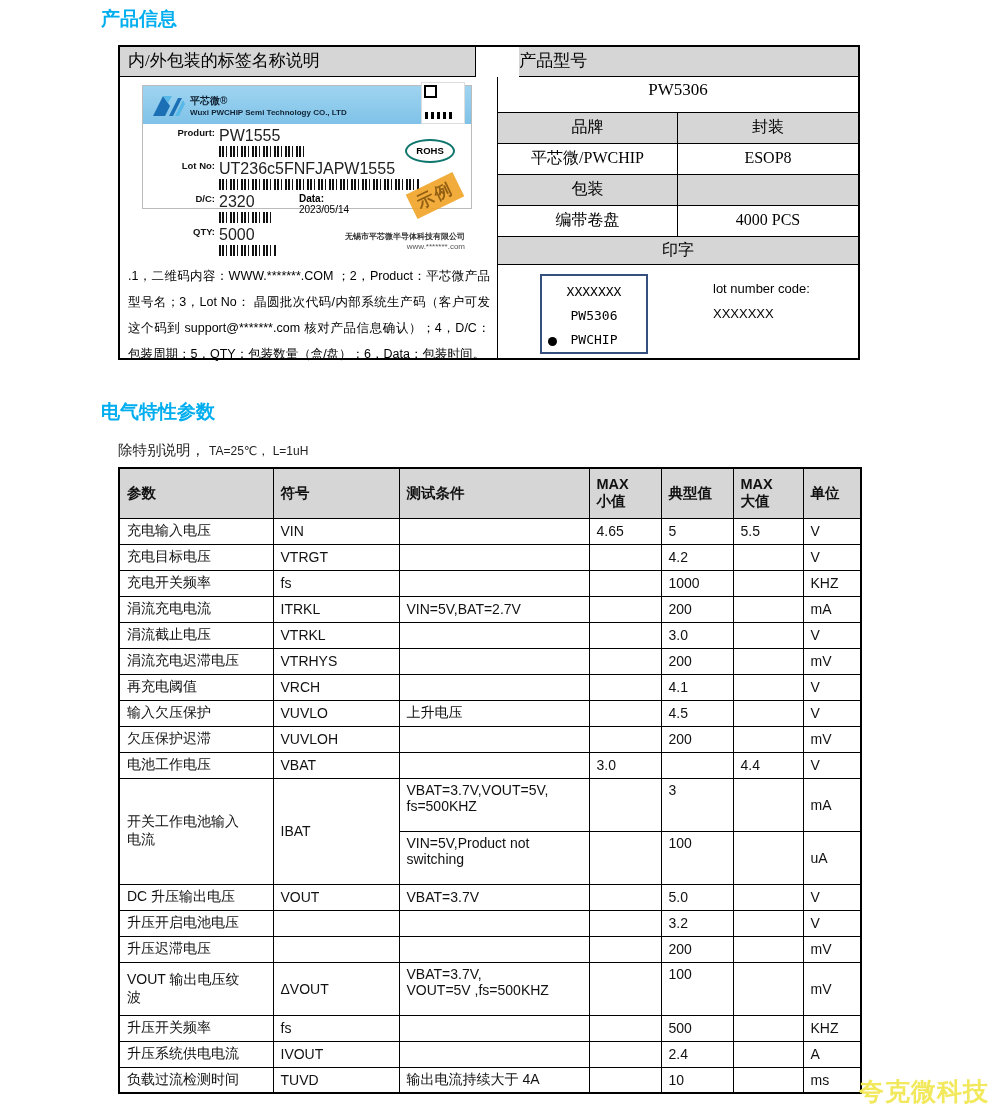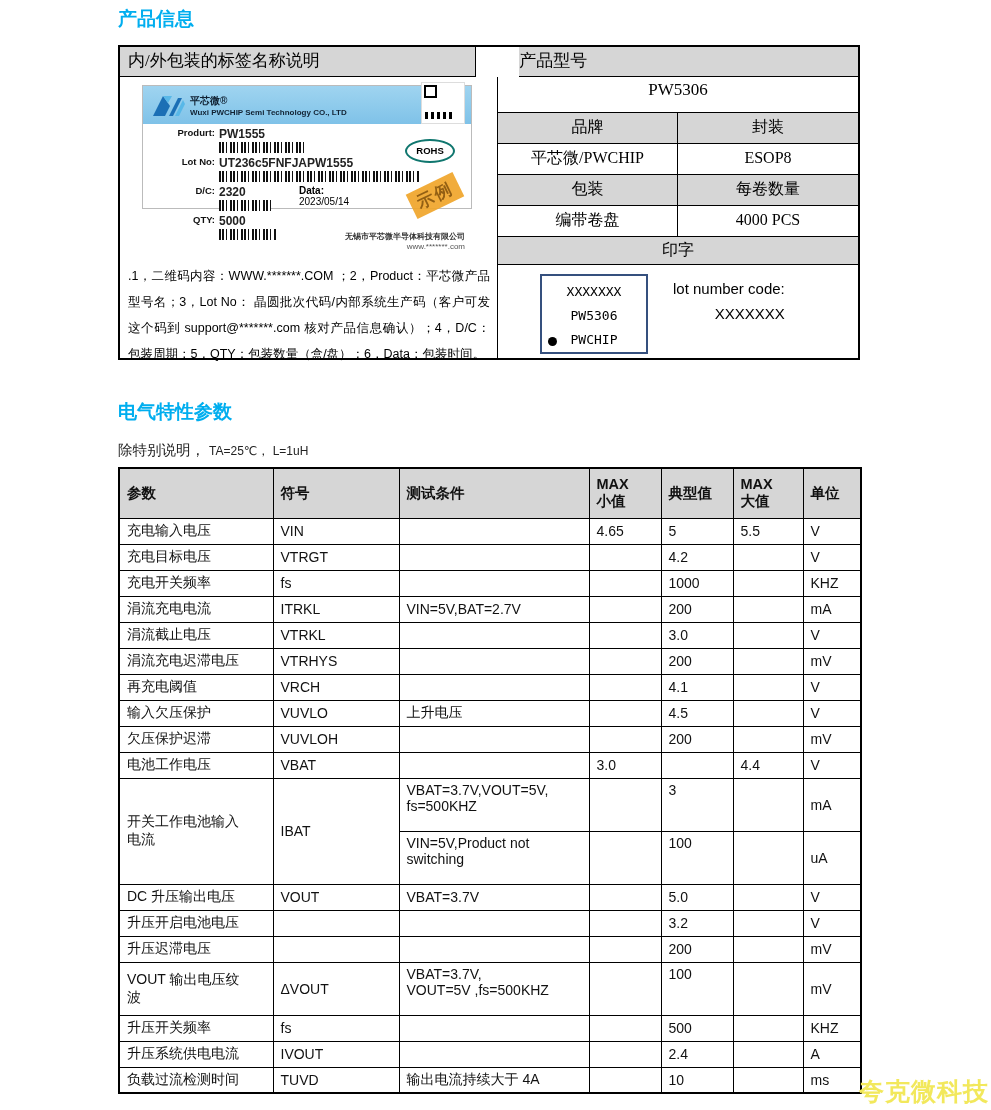--- a/index.html
+++ b/index.html
@@ -1,19 +1,19 @@
 <!DOCTYPE html>
 <html><head>
 <meta charset="utf-8">
 <style>
   * { margin:0; padding:0; box-sizing:border-box; }
   body { background:#fff; font-family:"Liberation Sans","DejaVu Sans",sans-serif; }
   .page { position:relative; width:991px; height:1110px; background:#fff; overflow:hidden; }
 
-  .section-title { position:absolute; left:118px; color:#00AEEF; font-size:19px; font-weight:bold;
+  .section-title { position:absolute; left:101px; color:#00AEEF; font-size:19px; font-weight:bold;
                    font-family:Liberation Mono, monospace; }
   #title-product { top:6px; }
   #title-elec { top:399px; }
 
   
   .ptable { position:absolute; left:118px; top:45px; width:742px; height:315px;
             border:2px solid #000; font-family:"Liberation Serif","DejaVu Serif",serif; }
   .gray { background:#D6D6D6; }
   .prow { display:flex;gap:43px; }
   .hcell { height:30px; line-height:28px; font-size:17px; border-bottom:1px solid #000; }
@@ -27,39 +27,39 @@
   .model-val { height:36px; font-size:17px; text-align:center; padding-top:3px; border-bottom:1px solid #000; }
   .duo { display:flex; border-bottom:1px solid #000; }
   .duo > div { width:50%; height:30px; line-height:28px; text-align:center; font-size:16px; }
   .duo > div:first-child { border-right:1px solid #000; }
   .mark-h { height:28px; line-height:26px; text-align:center; font-size:16px; border-bottom:1px solid #000; }
   .mark-area { flex:1; display:flex; padding:9px 0 0 42px; }
   .chip-box { width:108px; height:80px; border:2px solid #35507E; font-family:"DejaVu Sans Mono","Liberation Mono",monospace;
               font-size:13px; text-align:center; padding-top:4px; line-height:24px; background:#fff; }
   .chip-line3 { position:relative; }
   .chip-dot { position:absolute; left:6px; top:9px; width:9px; height:9px; background:#000; border-radius:50%; }
-  .lot-note { margin-left:25px; font-family:"Liberation Sans","DejaVu Sans",sans-serif; font-size:15px; line-height:25px; padding-top:2px;text-align:right; }
+  .lot-note { margin-left:65px; font-family:"Liberation Sans","DejaVu Sans",sans-serif; font-size:13px; line-height:25px; padding-top:2px; }
 
   
   .chip-label { position:absolute; left:22px; top:8px; width:330px; height:124px; background:#fff;
                 border:1px solid #bbb; font-family:"Liberation Sans","DejaVu Sans",sans-serif; }
   .band { position:relative; height:38px; background:linear-gradient(180deg,#9fd4f0,#7fc2e8); display:flex; align-items:center; }
   .logo-svg { margin-left:8px; }
   .co-names { margin-left:5px; }
   .co-cn { font-size:10px; font-weight:bold; color:#123; }
   .co-en { font-size:8px; font-weight:bold; color:#123; }
   .qr { position:absolute; right:6px; top:-4px; width:44px; height:42px; background:#fff;
         box-shadow:inset 0 0 0 1px #ddd; }
   .qr:before { content:""; position:absolute; left:3px; top:3px; width:9px; height:9px; border:2px solid #000; }
   .qr:after { content:""; position:absolute; left:4px; bottom:5px; width:28px; height:7px;
               background:repeating-linear-gradient(90deg,#000 0 3px,#fff 3px 6px); }
   .lbody { position:relative; height:128px; }
   .lrow { display:flex; margin:3px 0 0 18px; }
   .lkey { width:58px; text-align:right; font-weight:bold; font-size:9.5px; color:#111; padding-right:4px; }
-  .lval { font-size:12px; color:#222;font-weight:bold; }
+  .lval { font-size:16px; color:#222; }
   .bc { background:repeating-linear-gradient(90deg,#111 0 2px,#fff 2px 3px,#111 3px 5px,#fff 5px 7px,#111 7px 8px,#fff 8px 11px);
         height:11px; margin-top:1px; }
   .bc-prod { width:88px; }
   .bc-lot { width:200px; }
   .bc-dc { width:52px; }
   .bc-qty { width:58px; }
   .data-block { margin-left:28px; }
   .data-key { font-weight:bold; font-size:10px; }
   .data-val { font-size:10px; }
   .rohs { position:absolute; right:16px; top:12px; width:50px; height:24px; border:2px solid #0f766e; border-radius:50%;
@@ -169,21 +169,20 @@
         <div class="duo gray">
           <div>品牌</div>
           <div>封装</div>
         </div>
         <div class="duo">
           <div>平芯微/PWCHIP</div>
           <div>ESOP8</div>
         </div>
         <div class="duo gray">
           <div>包装</div>
-          <div>每卷数量</div>
         </div>
         <div class="duo">
           <div>编带卷盘</div>
           <div>4000 PCS</div>
         </div>
         <div class="mark-h gray">印字</div>
         <div class="mark-area">
           <div class="chip-box">
             <div>XXXXXXX</div>
             <div>PW5306</div>

